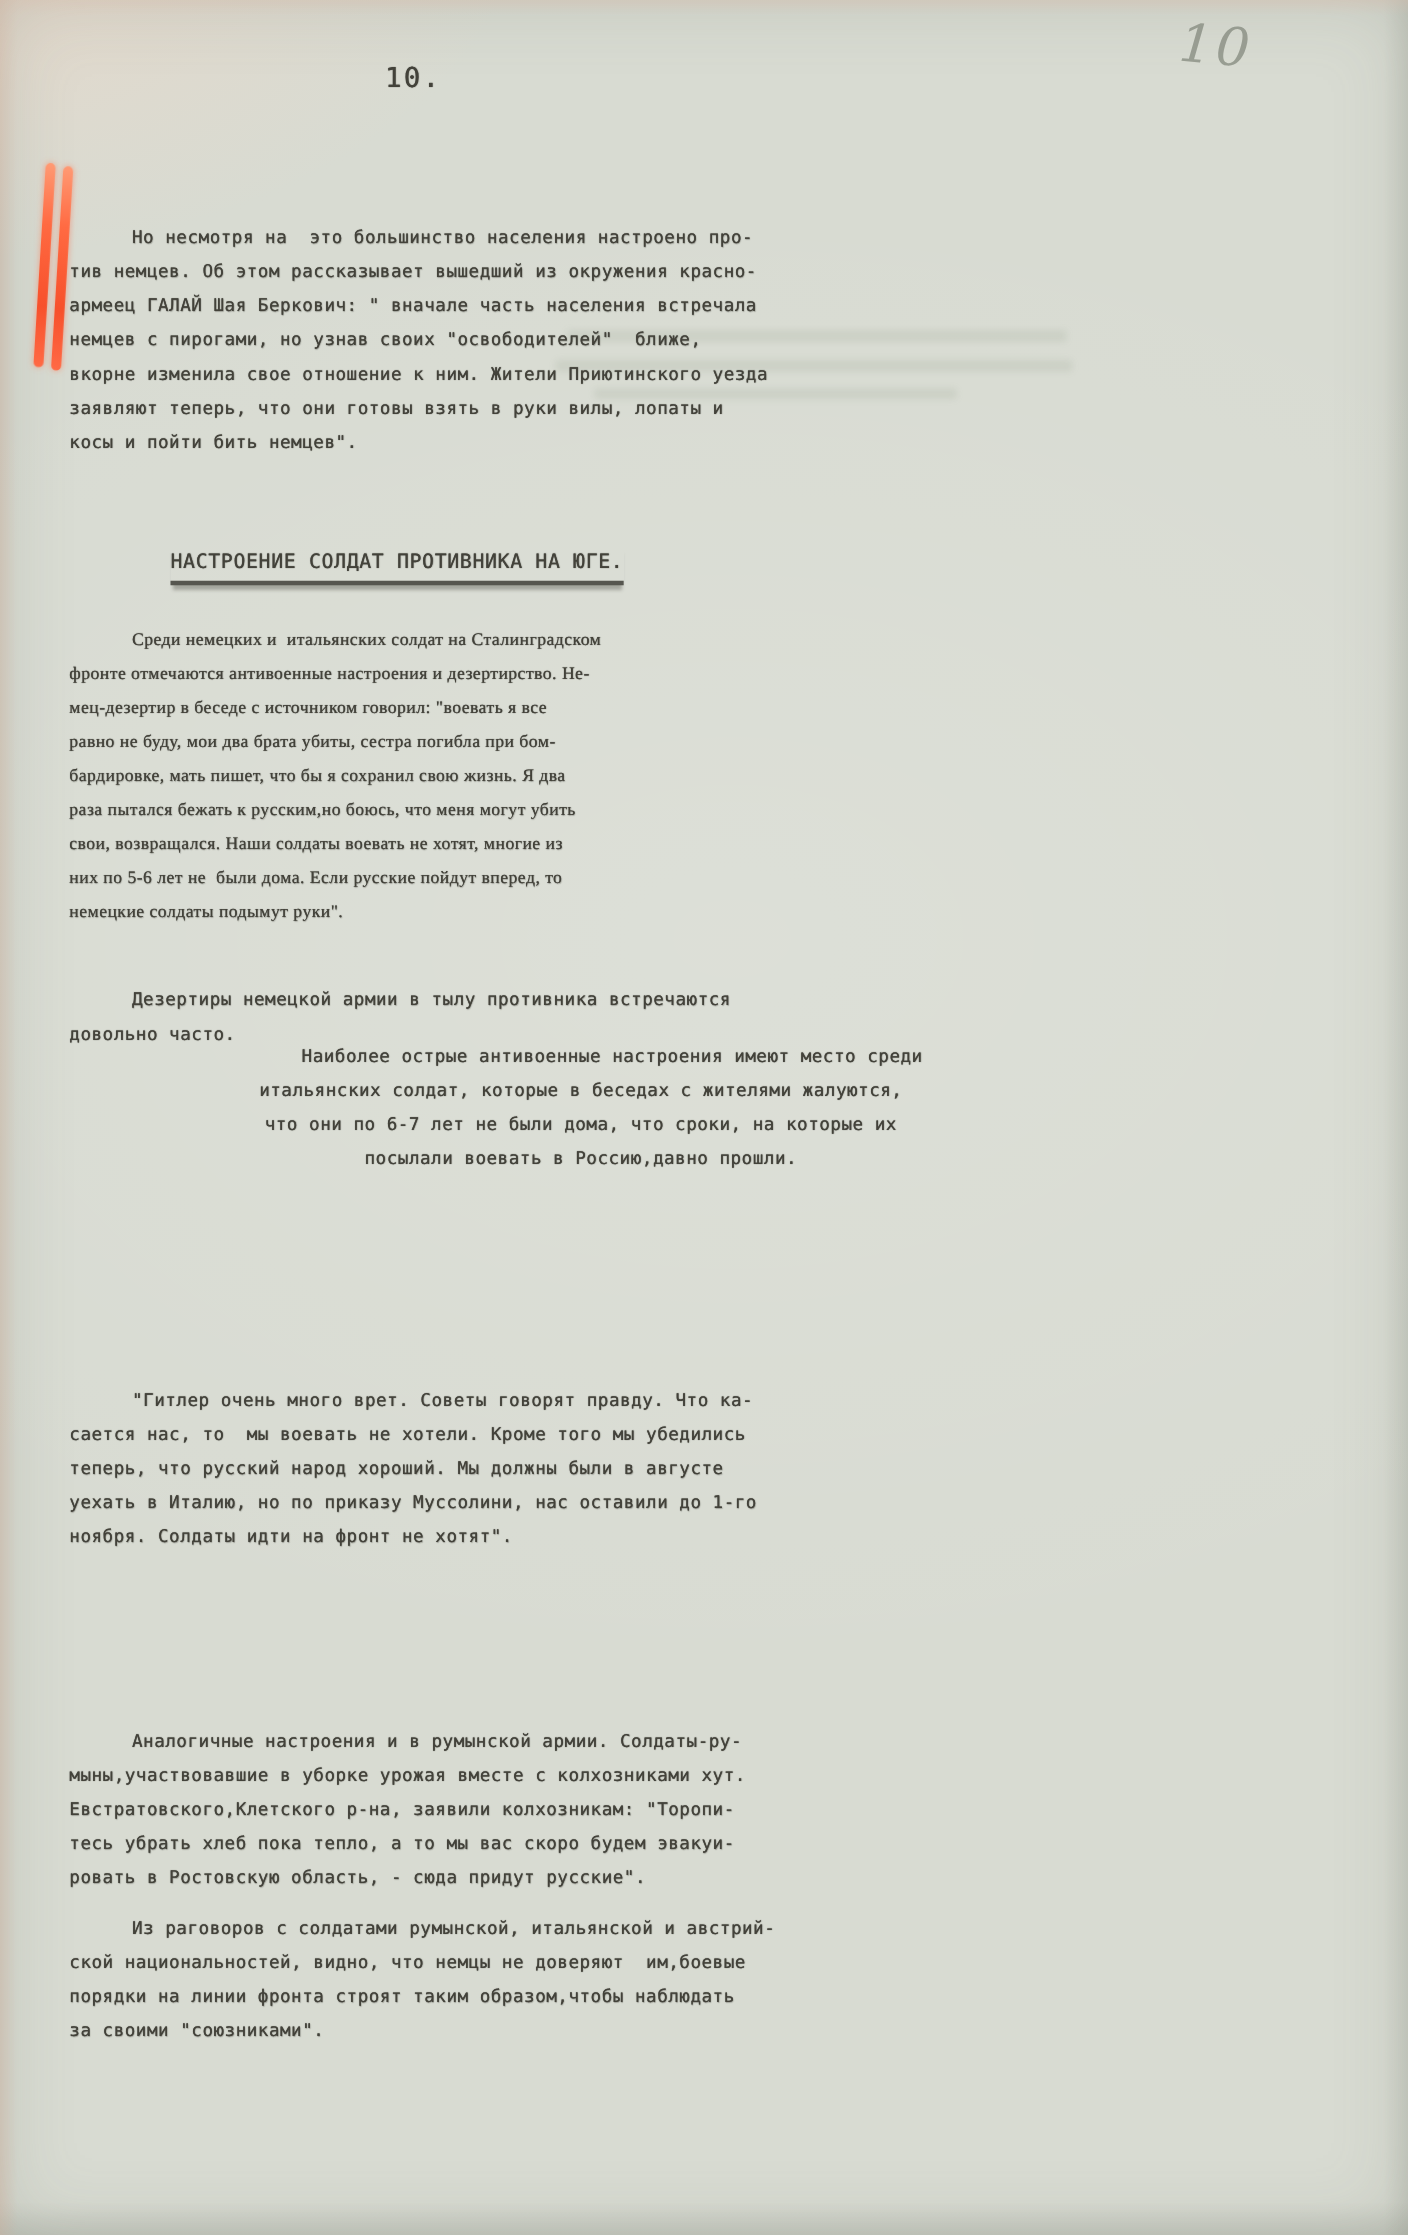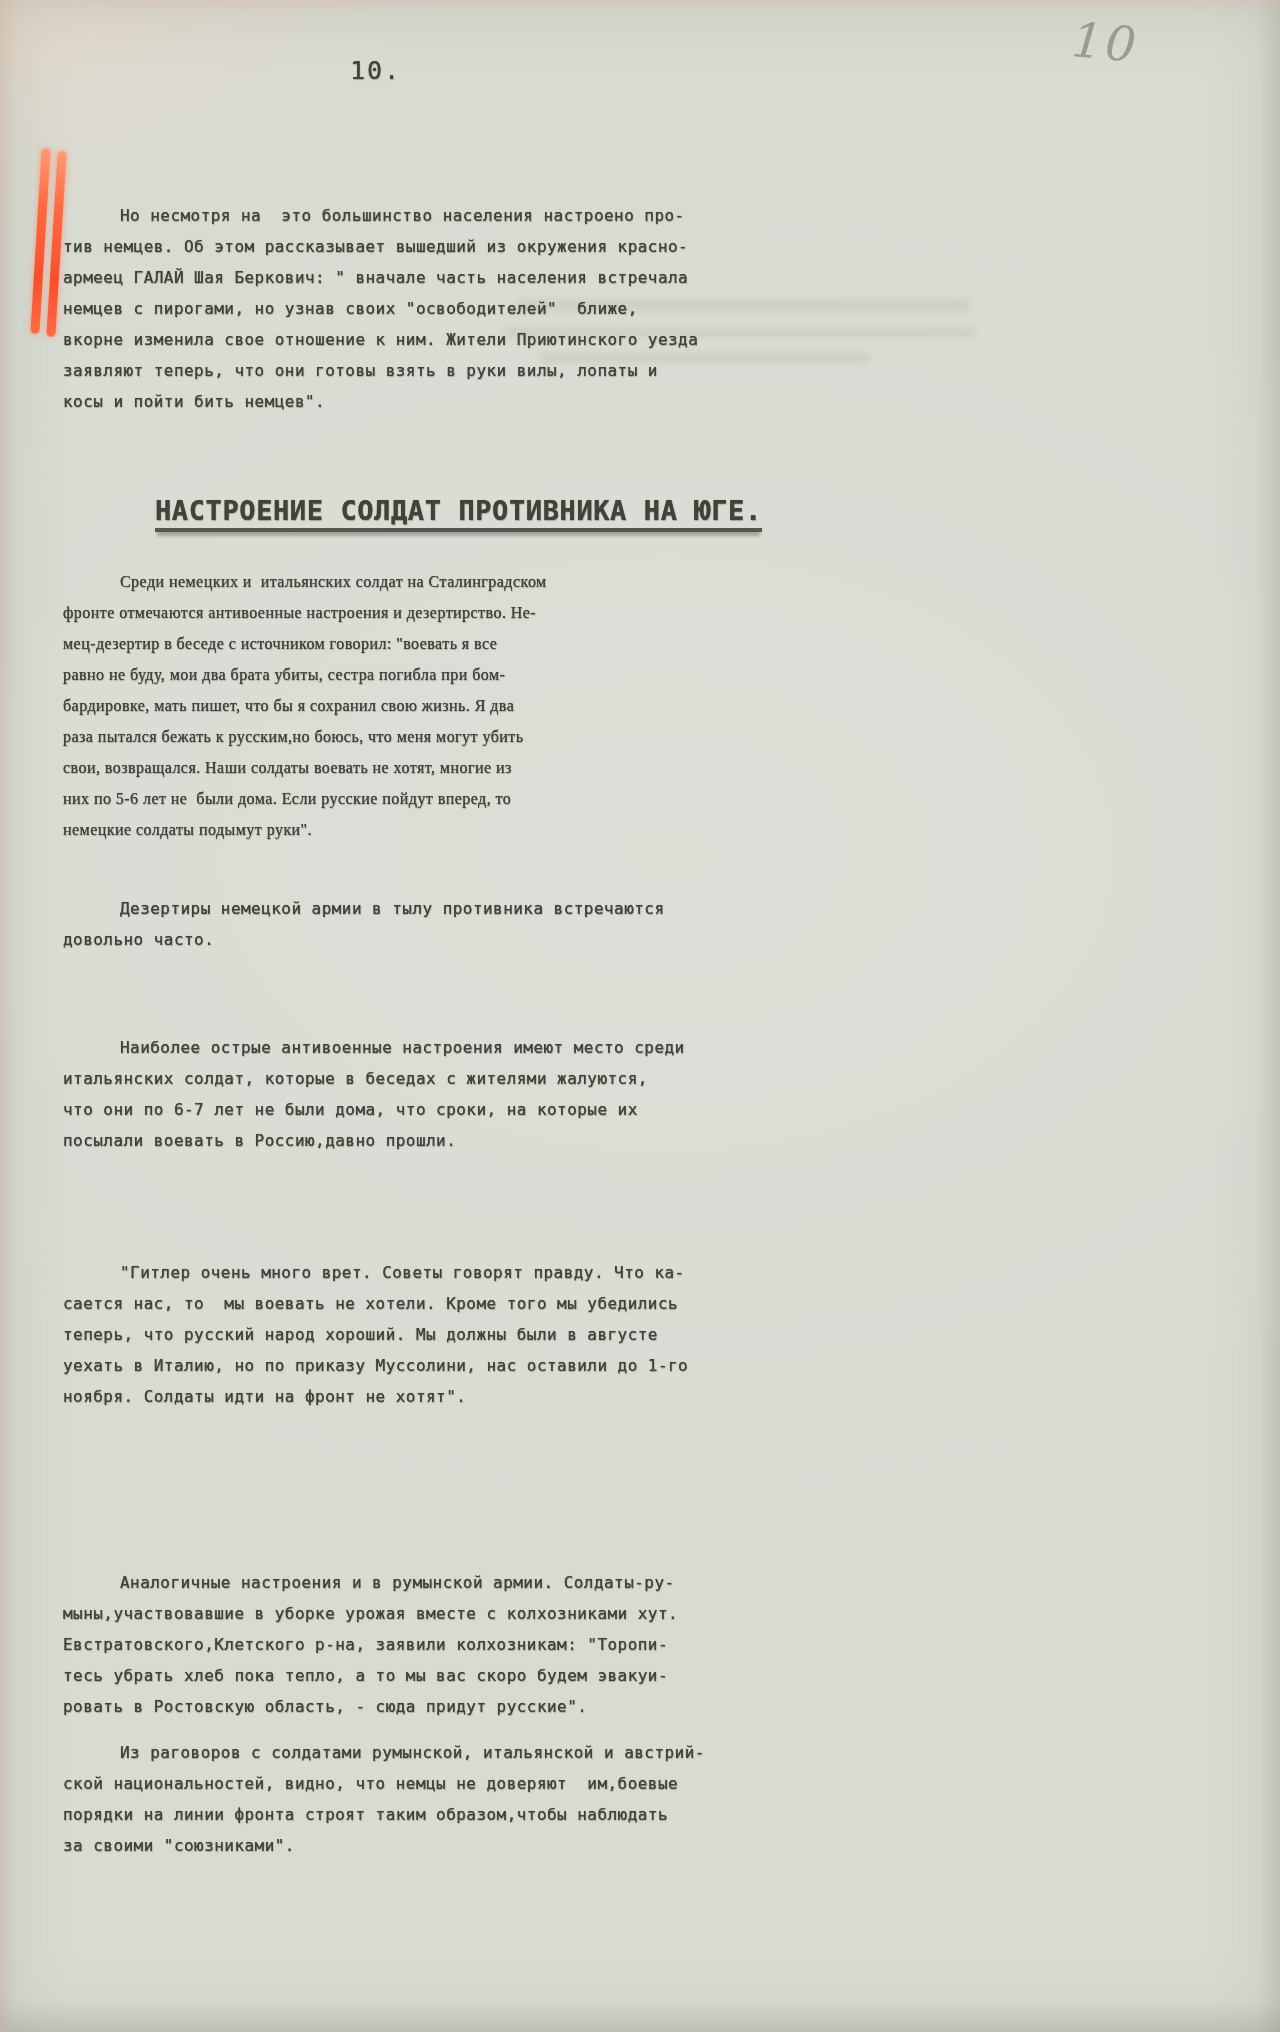--- a/index.html
+++ b/index.html
@@ -52,22 +52,22 @@
     font-size: 48px;
     color: rgba(136,141,130,0.80);
     transform: rotate(5deg);
     letter-spacing: 3px;
   }
   .heading {
     position: absolute;
     top: 496px;
     left: 155px;
     margin: 0;
-    font-size: 27px;
-    font-weight: 700;
+    font-size: 18px;
+    font-weight: 400;
     line-height: 30px;
     letter-spacing: 0.6px;
     padding-bottom: 2px;
     border-bottom: 4px solid rgba(62,62,55,0.85);
     box-shadow: 0 6px 3px -2px rgba(62,62,55,0.35);
   }
   .red-mark { position: absolute; top: 0; left: 0; }
   .red-mark i {
     position: absolute;
     display: block;
@@ -122,21 +122,21 @@
 равно не буду, мои два брата убиты, сестра погибла при бом-
 бардировке, мать пишет, что бы я сохранил свою жизнь. Я два
 раза пытался бежать к русским,но боюсь, что меня могут убить
 свои, возвращался. Наши солдаты воевать не хотят, многие из
 них по 5-6 лет не  были дома. Если русские пойдут вперед, то
 немецкие солдаты подымут руки".</p>
 
   <p class="para typed" style="top:893px;">Дезертиры немецкой армии в тылу противника встречаются
 довольно часто.</p>
 
-  <p class="para typed" style="top:1032px;">Наиболее острые антивоенные настроения имеют место среди
+  <p class="para typed" style="top:944px;text-align:center;">Наиболее острые антивоенные настроения имеют место среди
 итальянских солдат, которые в беседах с жителями жалуются,
 что они по 6-7 лет не были дома, что сроки, на которые их
 посылали воевать в Россию,давно прошли.</p>
 
 
   <p class="para typed" style="top:1257px;">"Гитлер очень много врет. Советы говорят правду. Что ка-
 сается нас, то  мы воевать не хотели. Кроме того мы убедились
 теперь, что русский народ хороший. Мы должны были в августе
 уехать в Италию, но по приказу Муссолини, нас оставили до 1-го
 ноября. Солдаты идти на фронт не хотят".</p>

